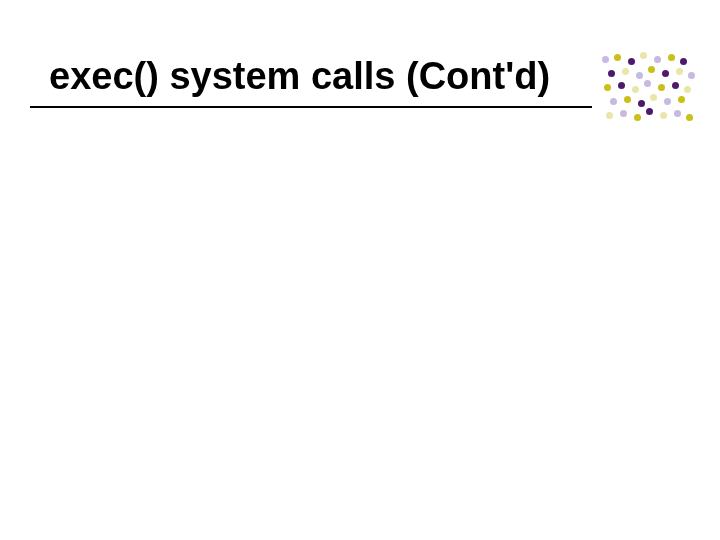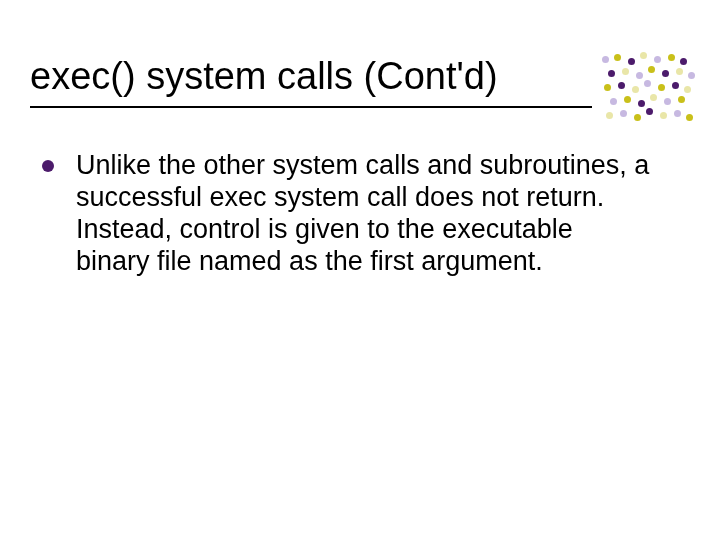--- a/index.html
+++ b/index.html
@@ -20,24 +20,25 @@
     box-sizing: border-box;
   }
   .title-wrap {
     position: absolute;
     left: 30px;
     top: 56px;
     width: 560px;
   }
   .title {
     font-size: 38px;
-    font-weight: normal;
+    font-weight: bold;
     letter-spacing: 0px;
     line-height: 1.1;
     padding-bottom: 4px;
+    margin-left: 19px;
   }
   .title-underline {
     position: absolute;
     left: 30px;
     top: 106px;
     width: 562px;
     height: 2px;
     background: #000000;
   }
   .body {
@@ -89,24 +90,20 @@
 <body>
 
 <div class="slide">
 
   <div class="title-wrap">
     <div class="title">exec() system calls (Cont'd)</div>
   </div>
   <div class="title-underline"></div>
 
   <div class="body">
-    <div class="bullet-item">
-      <div class="bullet-dot"></div>
-      <div class="bullet-text">Unlike the other system calls and subroutines, a successful exec system call does not return.  Instead, control is given to the executable binary file named as the first argument.</div>
-    </div>
   </div>
 
   <div class="dot-field" id="dot-field">
       <span class="dot c2" style="left: 2px; top: 4px;"></span>
       <span class="dot c3" style="left: 14px; top: 2px;"></span>
       <span class="dot c1" style="left: 28px; top: 6px;"></span>
       <span class="dot c4" style="left: 40px; top: 0px;"></span>
       <span class="dot c2" style="left: 54px; top: 4px;"></span>
       <span class="dot c3" style="left: 68px; top: 2px;"></span>
       <span class="dot c1" style="left: 80px; top: 6px;"></span>

